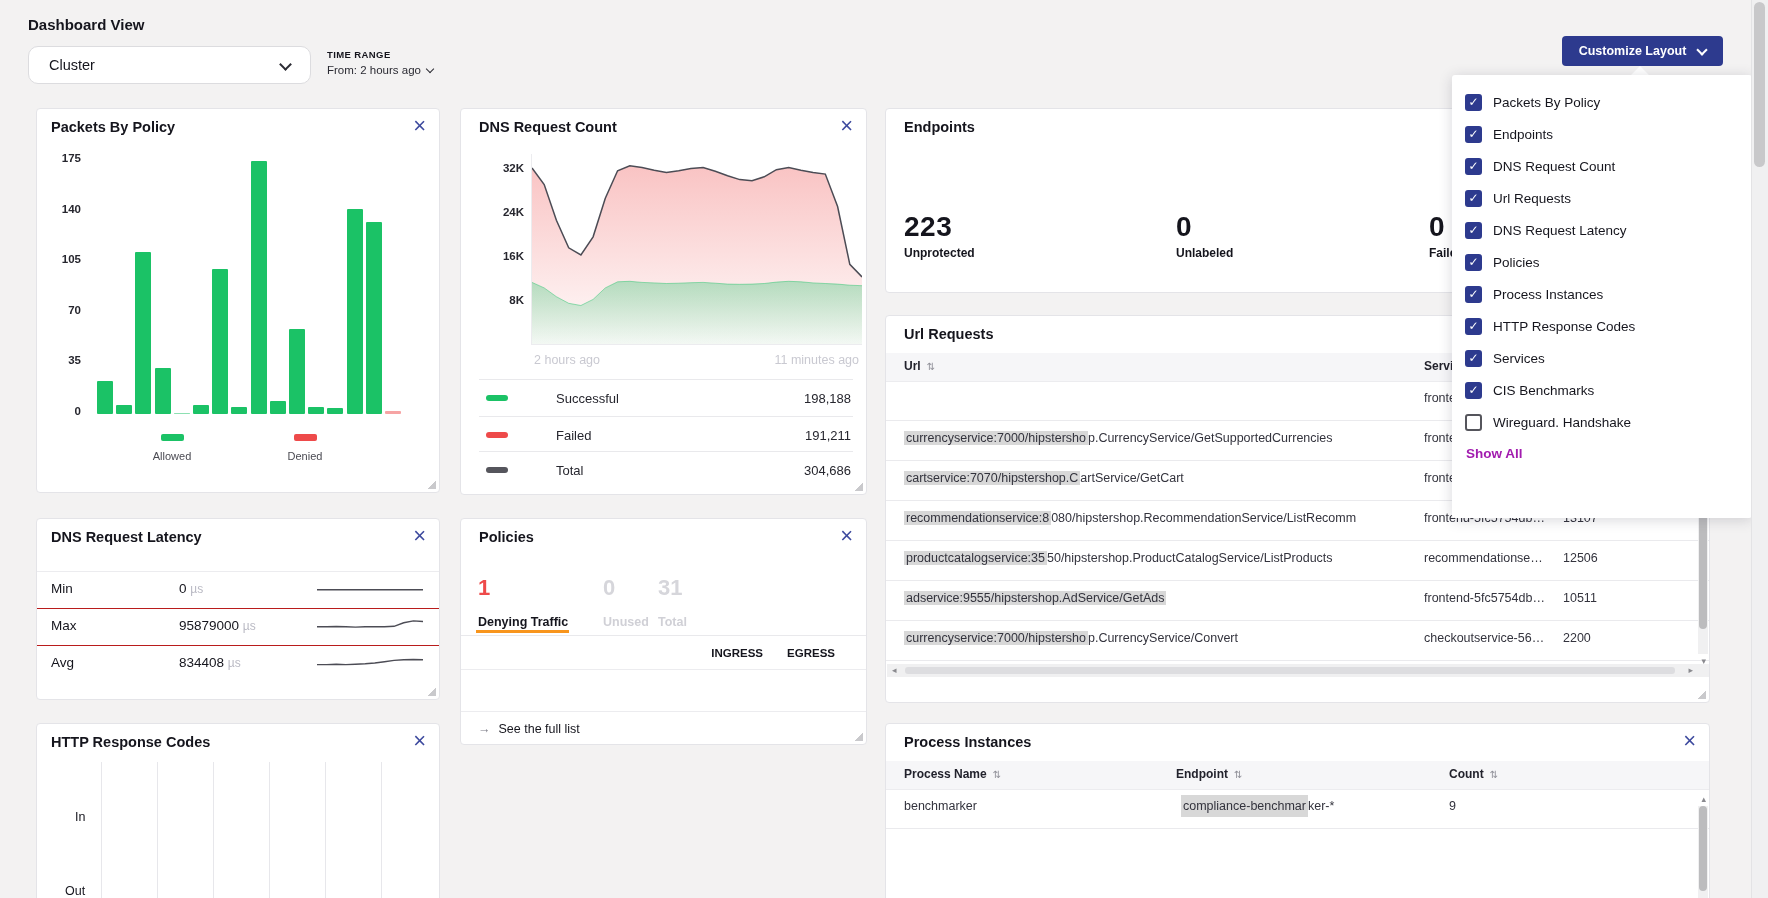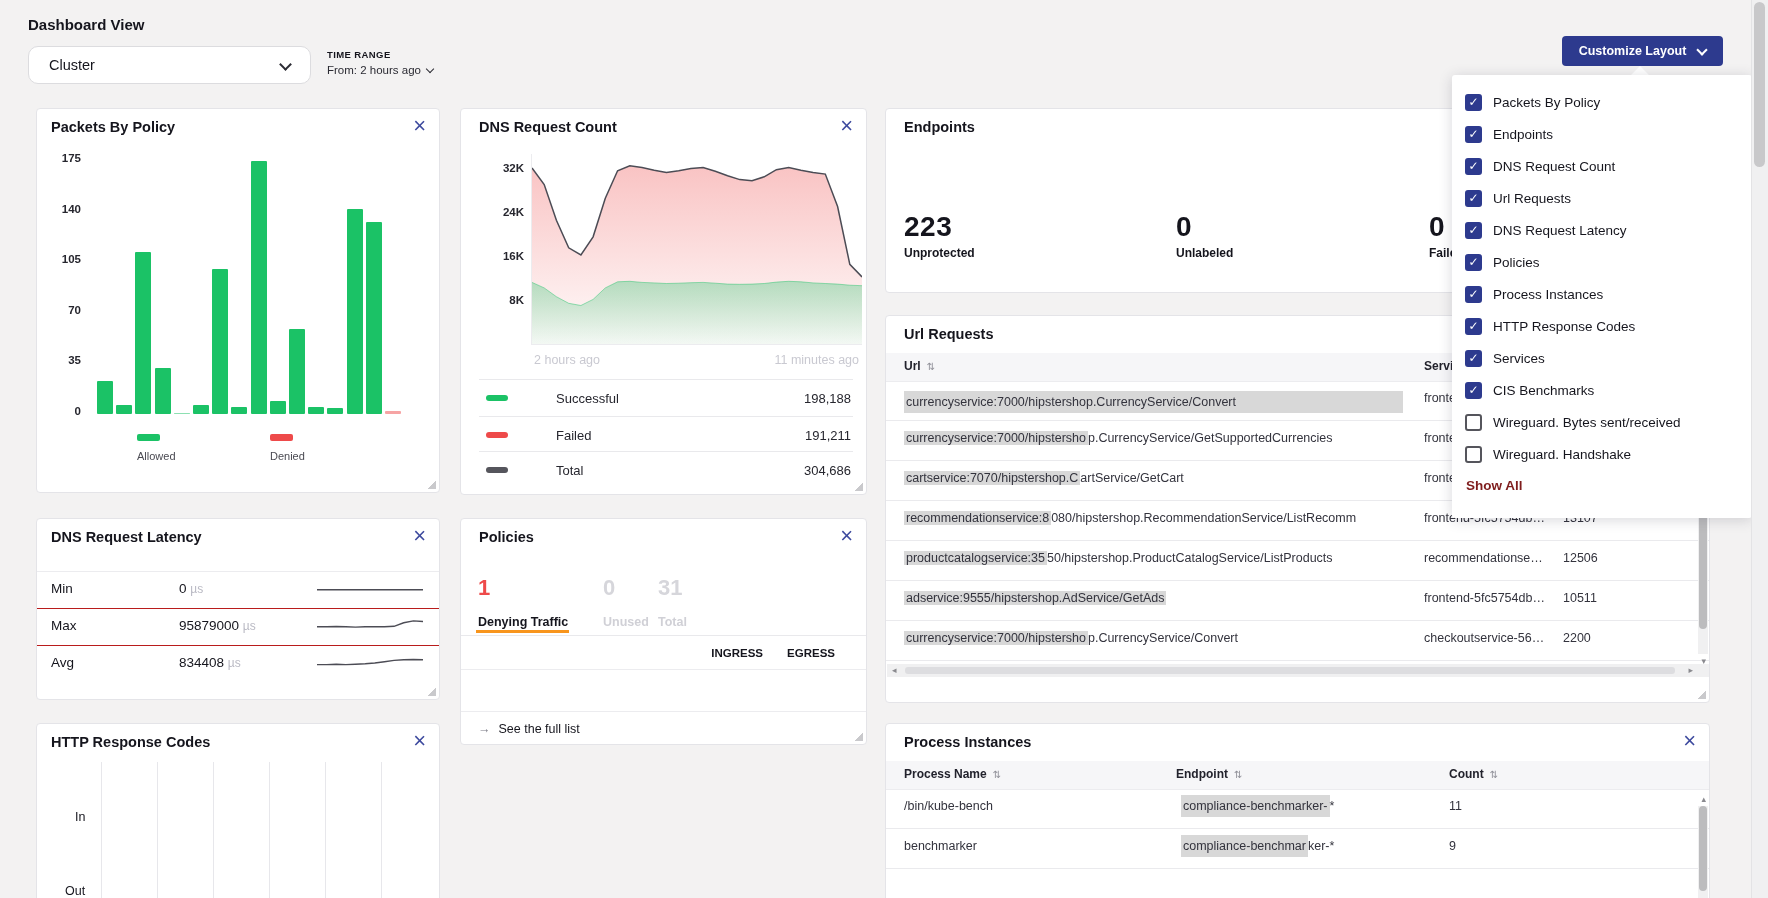--- a/index.html
+++ b/index.html
@@ -38,21 +38,21 @@
   .card-title{position:absolute;left:18px;top:10px;margin:0;font-size:14.5px;font-weight:700;color:#15151d;}
   #card-pbp .card-title,#card-latency .card-title,#card-http .card-title{left:14px;}
   .close-x{position:absolute;top:3px;right:13px;font-size:22px;color:#3d4a9e;cursor:pointer;line-height:28px;}
   .rcorner{position:absolute;right:3px;bottom:3px;width:9px;height:9px;
        background:linear-gradient(135deg,transparent 55%,#c9c9cc 55%);cursor:nwse-resize;}
   
   #pbp-yticks{position:absolute;left:0;top:0;width:44px;height:100%;}
   .ytick{position:absolute;right:0;transform:translateY(-50%);font-size:11.5px;font-weight:600;color:#26262e;}
   #pbp-plot{position:absolute;left:60px;top:52px;width:332px;height:253px;}
   .bar{position:absolute;bottom:0;width:16px;border-radius:1px;}
-  .leg-item{position:absolute;width:70px;text-align:left;}
+  .leg-item{position:absolute;width:70px;text-align:center;}
   #leg-allowed{left:100px;top:318px;} #leg-denied{left:233px;top:318px;}
   .leg-swatch{display:inline-block;width:23px;height:7px;border-radius:2px;}
   .leg-swatch.green{background:#1bc266;} .leg-swatch.red{background:#ee4a4a;}
   .leg-label{display:block;font-size:11px;color:#4a4a52;margin-top:5px;}
   
   #dns-yticks{position:absolute;left:0;top:0;width:63px;height:100%;}
   #dns-plot{position:absolute;left:70px;top:45px;width:330px;height:190px;
        border-left:1px solid #ececef;border-bottom:1px solid #ececef;}
   .dns-xlabels{position:absolute;left:73px;top:244px;width:325px;font-size:12.5px;color:#c9c9d1;}
   .dns-xlabels .xr{position:absolute;right:0;top:0;}
@@ -247,21 +247,20 @@
   <section class="card" id="card-url">
     <h3 class="card-title">Url Requests</h3>
     <span class="close-x">×</span>
     <div class="thead">
       <span class="th" style="left:18px"><span>Url</span><span class="sort">⇅</span></span>
       <span class="th" style="left:538px"><span>Service</span><span class="sort">⇅</span></span>
       <span class="th" style="left:677px"><span>Count</span><span class="sort">⇅</span></span>
     </div>
     <div class="rows" id="url-rows">
         <div class="trow">
-          <span class="c-url"><span class="hl ext-url">currencyservice:7000/hipstershop.CurrencyService/Convert</span></span>
           <span class="c-service">fronte</span>
           <span class="c-count"></span>
         </div>
         <div class="trow">
           <span class="c-url"><span class="hl">currencyservice:7000/hipstersho</span><span>p.CurrencyService/GetSupportedCurrencies</span></span>
           <span class="c-service">fronte</span>
           <span class="c-count"></span>
         </div>
         <div class="trow">
           <span class="c-url"><span class="hl">cartservice:7070/hipstershop.C</span><span>artService/GetCart</span></span>
@@ -376,25 +375,20 @@
   <section class="card" id="card-process">
     <h3 class="card-title">Process Instances</h3>
     <span class="close-x">×</span>
     <div class="thead">
       <span class="th" style="left:18px"><span>Process Name</span><span class="sort">⇅</span></span>
       <span class="th" style="left:290px"><span>Endpoint</span><span class="sort">⇅</span></span>
       <span class="th" style="left:563px"><span>Count</span><span class="sort">⇅</span></span>
     </div>
     <div class="rows" id="process-rows">
         <div class="trow">
-          <span class="c-proc">/bin/kube-bench</span>
-          <span class="c-endpoint"><span class="hl">compliance-benchmarker-</span><span>*</span></span>
-          <span class="c-pcount">11</span>
-        </div>
-        <div class="trow">
           <span class="c-proc">benchmarker</span>
           <span class="c-endpoint"><span class="hl">compliance-benchmar</span><span>ker-*</span></span>
           <span class="c-pcount">9</span>
         </div>
       </div>
     <span class="varrow" style="top:70px;right:3px">▴</span>
     <div class="vscroll" style="top:82px;height:110px">
       <div class="vthumb" style="top:0;height:85px"></div>
     </div>
   </section>
@@ -437,28 +431,24 @@
         <div class="menu-item">
           <span class="cb checked">✓</span>
           <span class="menu-item-label">Services</span>
         </div>
         <div class="menu-item">
           <span class="cb checked">✓</span>
           <span class="menu-item-label">CIS Benchmarks</span>
         </div>
         <div class="menu-item">
           <span class="cb"></span>
-          <span class="menu-item-label">Wireguard. Bytes sent/received</span>
-        </div>
-        <div class="menu-item">
-          <span class="cb"></span>
           <span class="menu-item-label">Wireguard. Handshake</span>
         </div>
       </div>
-    <div id="menu-show-all" style="margin:8px 0 0 14px;color:#7f1d1d;font-weight:700;font-size:13.5px;cursor:pointer;">Show All</div>
+    <div id="menu-show-all" style="margin:8px 0 0 14px;color:#a21caf;font-weight:700;font-size:13.5px;cursor:pointer;">Show All</div>
   </div>
 
   <div id="page-scrollbar">
     <div id="page-scroll-thumb"></div>
   </div>
 </div>
 
 <style>
   .menu-item{display:flex;align-items:center;height:32px;padding-left:13px;cursor:pointer;}
   .cb{width:17px;height:17px;border-radius:3px;border:2px solid #55555c;box-sizing:border-box;flex:0 0 17px;

